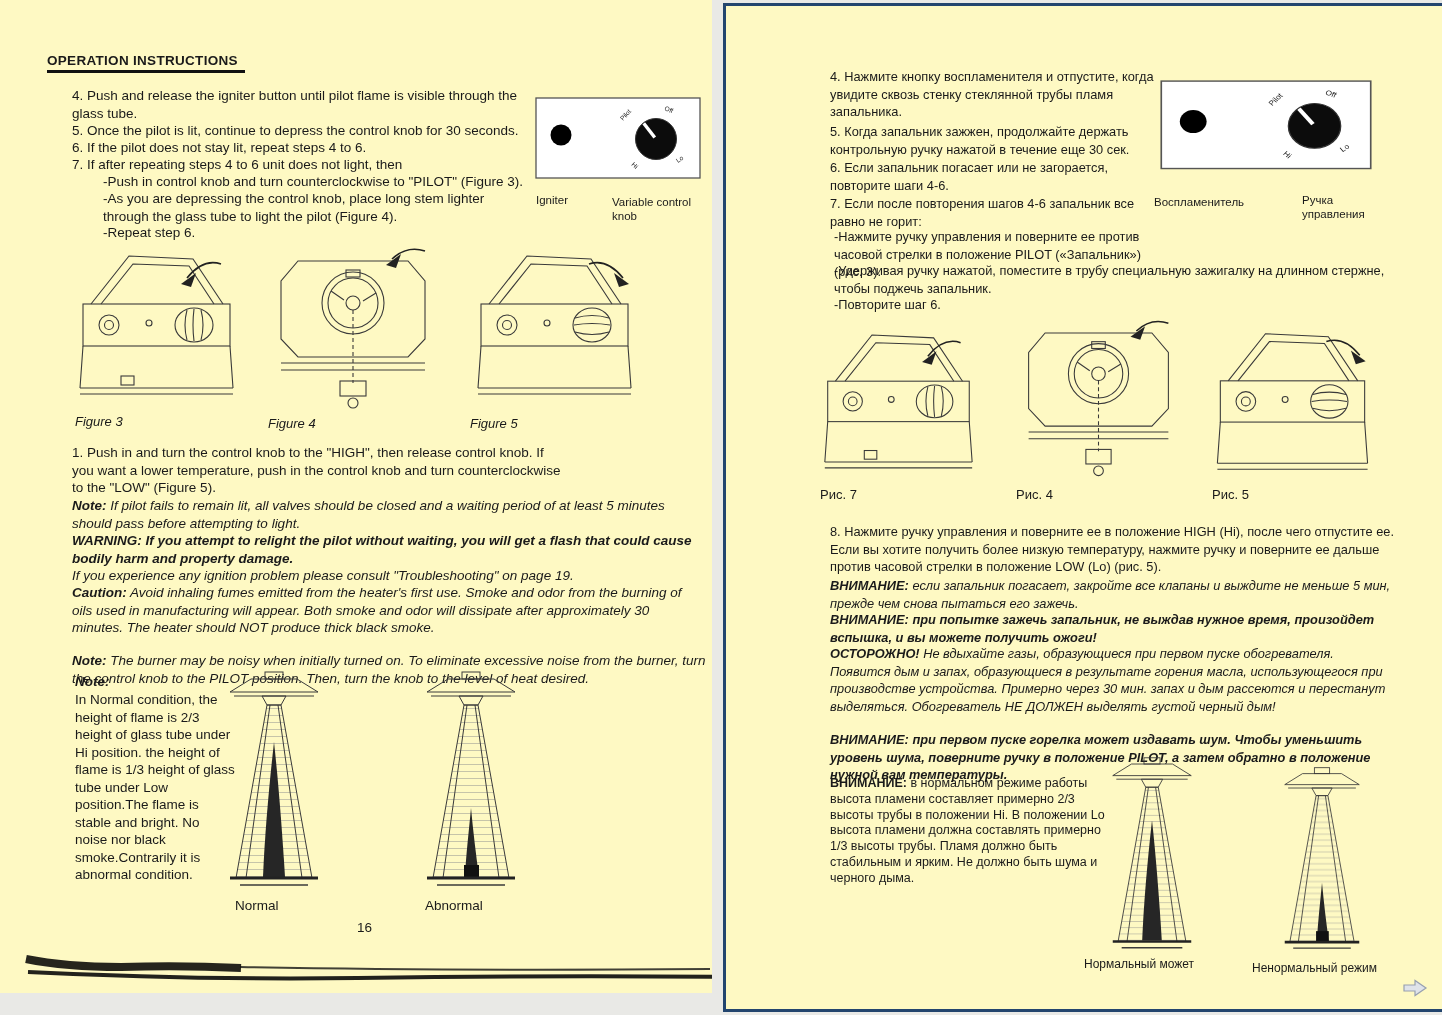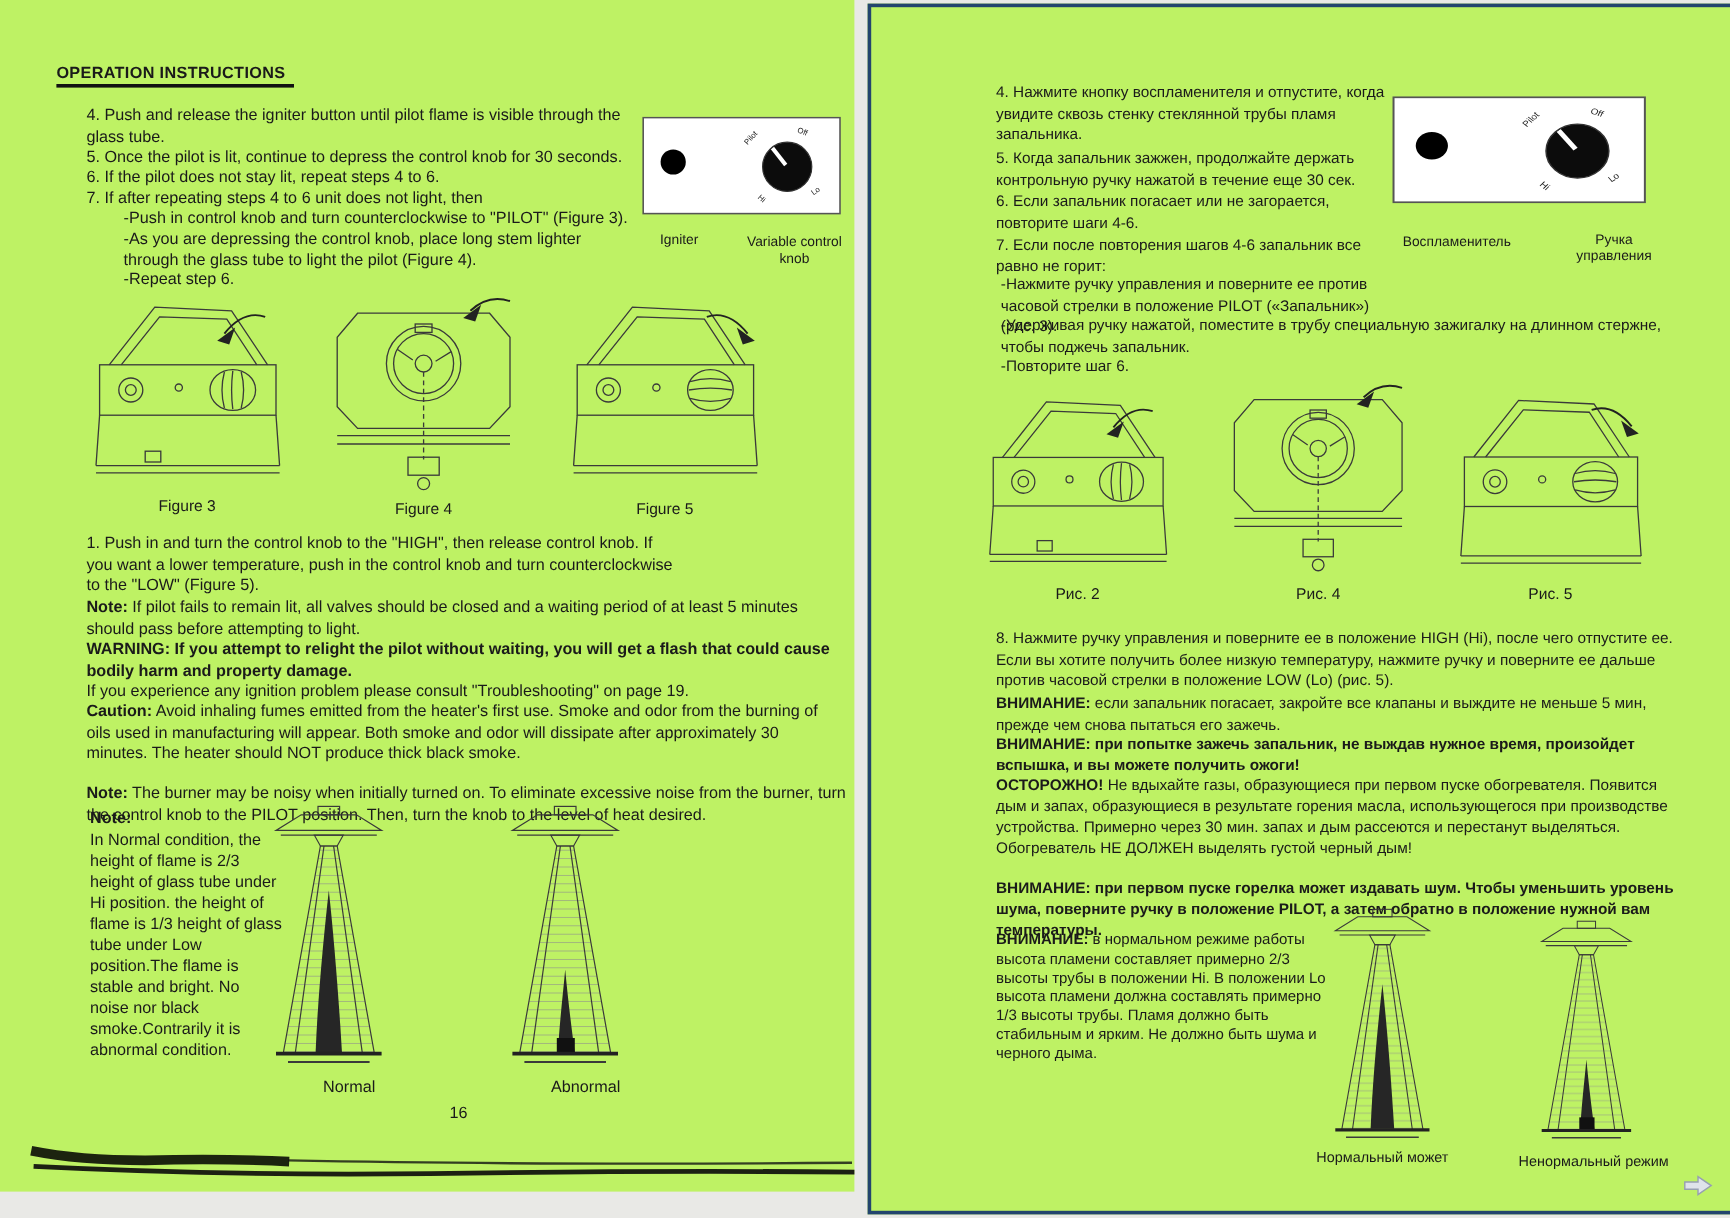--- a/index.html
+++ b/index.html
@@ -1,28 +1,28 @@
 <!DOCTYPE html>
 <html><head>
 <meta charset="utf-8">
 <style>
   * { margin:0; padding:0; box-sizing:border-box; }
   html,body { width:1442px; height:1015px; }
   body { background:#e9e9e6; font-family:"Liberation Sans",sans-serif; color:#1a1a1a; position:relative; overflow:hidden; }
-  .page { position:absolute; background:#bef264; }
+  .page { position:absolute; background:#fef9c3; }
   #left-page { left:0; top:0; width:712px; height:993px; }
   #right-page { left:723px; top:3px; width:852px; height:1009px; border:3px solid #23456e; }
   .abs { position:absolute; }
   .en { font-size:13.5px; line-height:17.5px;margin-left:17px; }
   .en-sm { font-size:11.5px; line-height:13.5px; }
   .ru { font-size:12.8px; line-height:17.6px; }
   .ru-sm { font-size:11.5px; line-height:13.5px; }
   .b { font-weight:bold; }
-  .it { }
-  .ctr { text-align:center; }
+  .it { font-style:italic; }
+  .ctr { }
   .cap { font-size:13px; }
   svg text { font-family:"Liberation Sans",sans-serif; }
 </style>
 </head>
 <body>
 
 <svg width="0" height="0" style="position:absolute">
   <defs>
     <pattern id="mesh" width="7" height="7" patternUnits="userSpaceOnUse">
       <path d="M0 3.5 H7" stroke="#8f8f8f" stroke-width="0.5"></path>
@@ -218,21 +218,21 @@
       <ellipse cx="119" cy="85" rx="19" ry="17"></ellipse>
       <path d="M112 70 q-4 15 0 30 M119 69 q-2 16 0 32 M126 70 q4 15 0 30"></path>
       <path d="M8 106 L5 148 M155 106 L158 148"></path>
       <line x1="5" y1="148" x2="158" y2="148"></line>
       <line x1="5" y1="154" x2="158" y2="154"></line>
       <rect x="46" y="136" width="13" height="9"></rect>
     </g>
     <path d="M112 38 Q128 18 146 24" fill="none" stroke="#222" stroke-width="1.6"></path>
     <polygon points="106,44 121,33 116,47" fill="#222"></polygon>
   </svg>
-  <div class="abs ctr cap" style="left:94px;top:481px;width:156px">Рис. 2</div>
+  <div class="abs ctr cap" style="left:94px;top:481px;width:156px">Рис. 7</div>
 
   <svg class="abs" style="left:290px;top:306px" width="165" height="170" viewBox="0 0 170 168">
     <g fill="none" stroke="#3a3a3a" stroke-width="1.1">
       <path d="M30 18 L140 18 L157 38 L157 96 L140 114 L30 114 L13 96 L13 38 Z"></path>
       <circle cx="85" cy="60" r="31"></circle>
       <circle cx="85" cy="60" r="25"></circle>
       <circle cx="85" cy="60" r="7"></circle>
       <path d="M63 48 L76 57 M108 50 L95 58"></path>
       <rect x="78" y="27" width="14" height="7"></rect>
       <line x1="85" y1="67" x2="85" y2="140" stroke-dasharray="4 3"></line>

